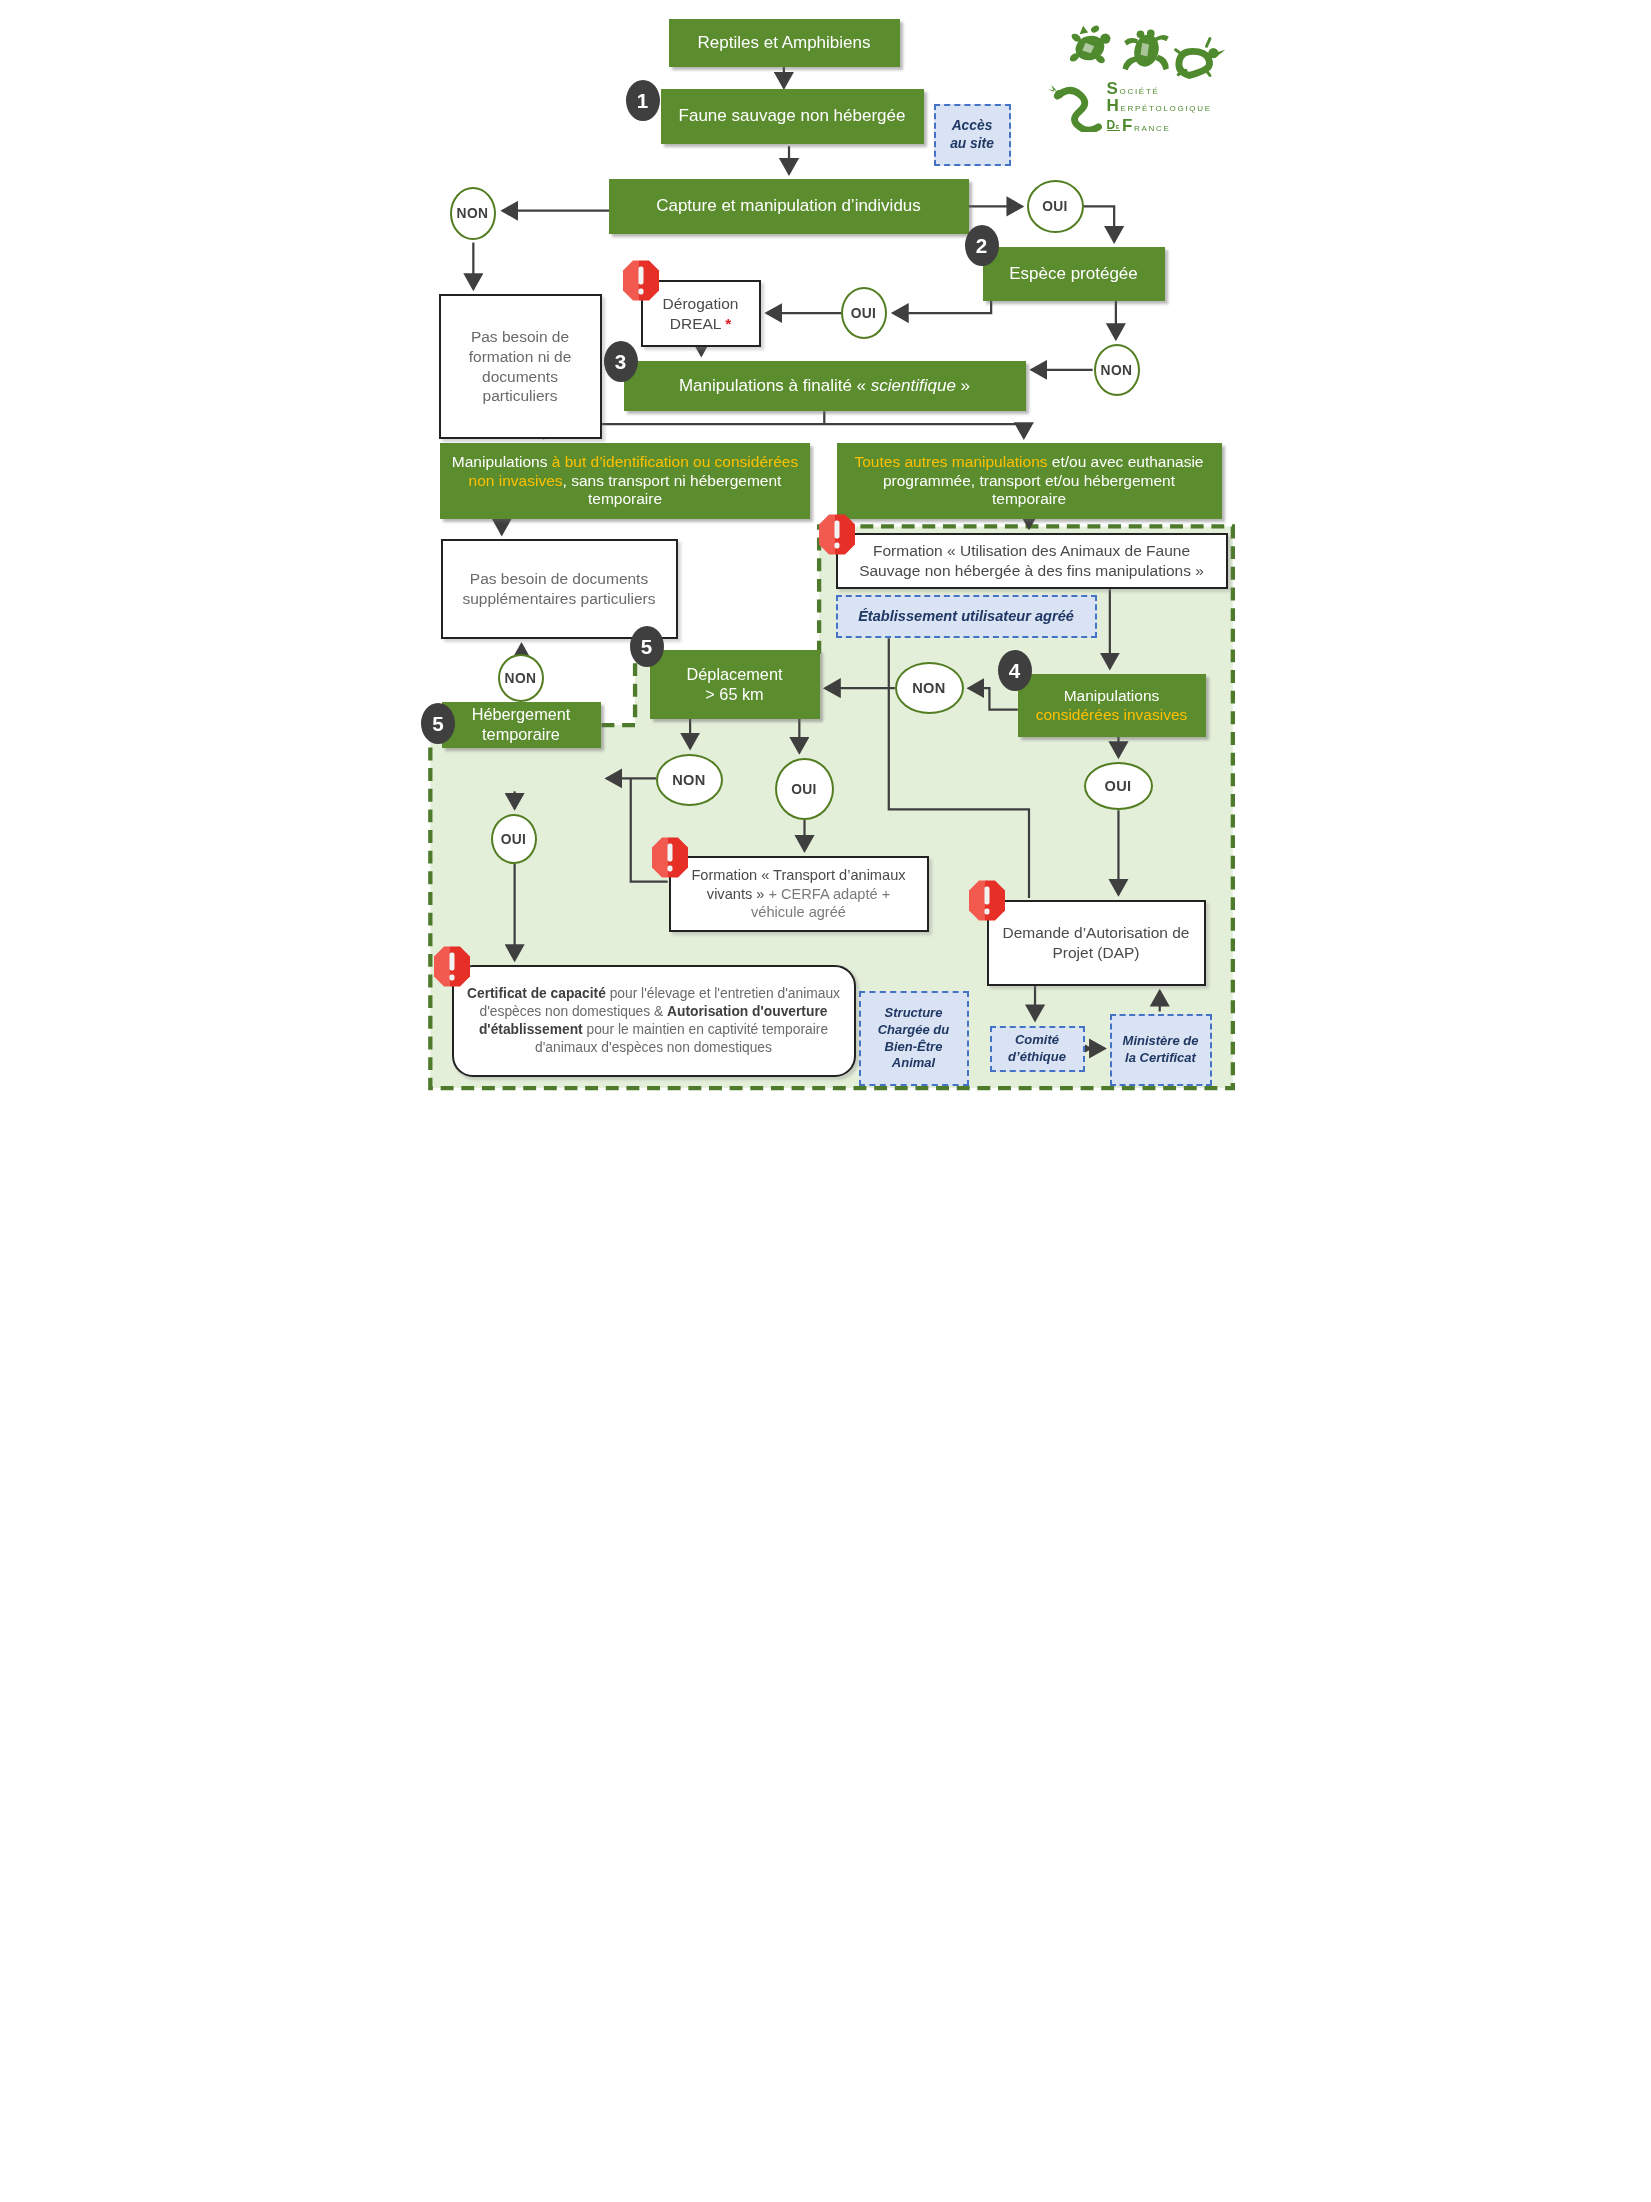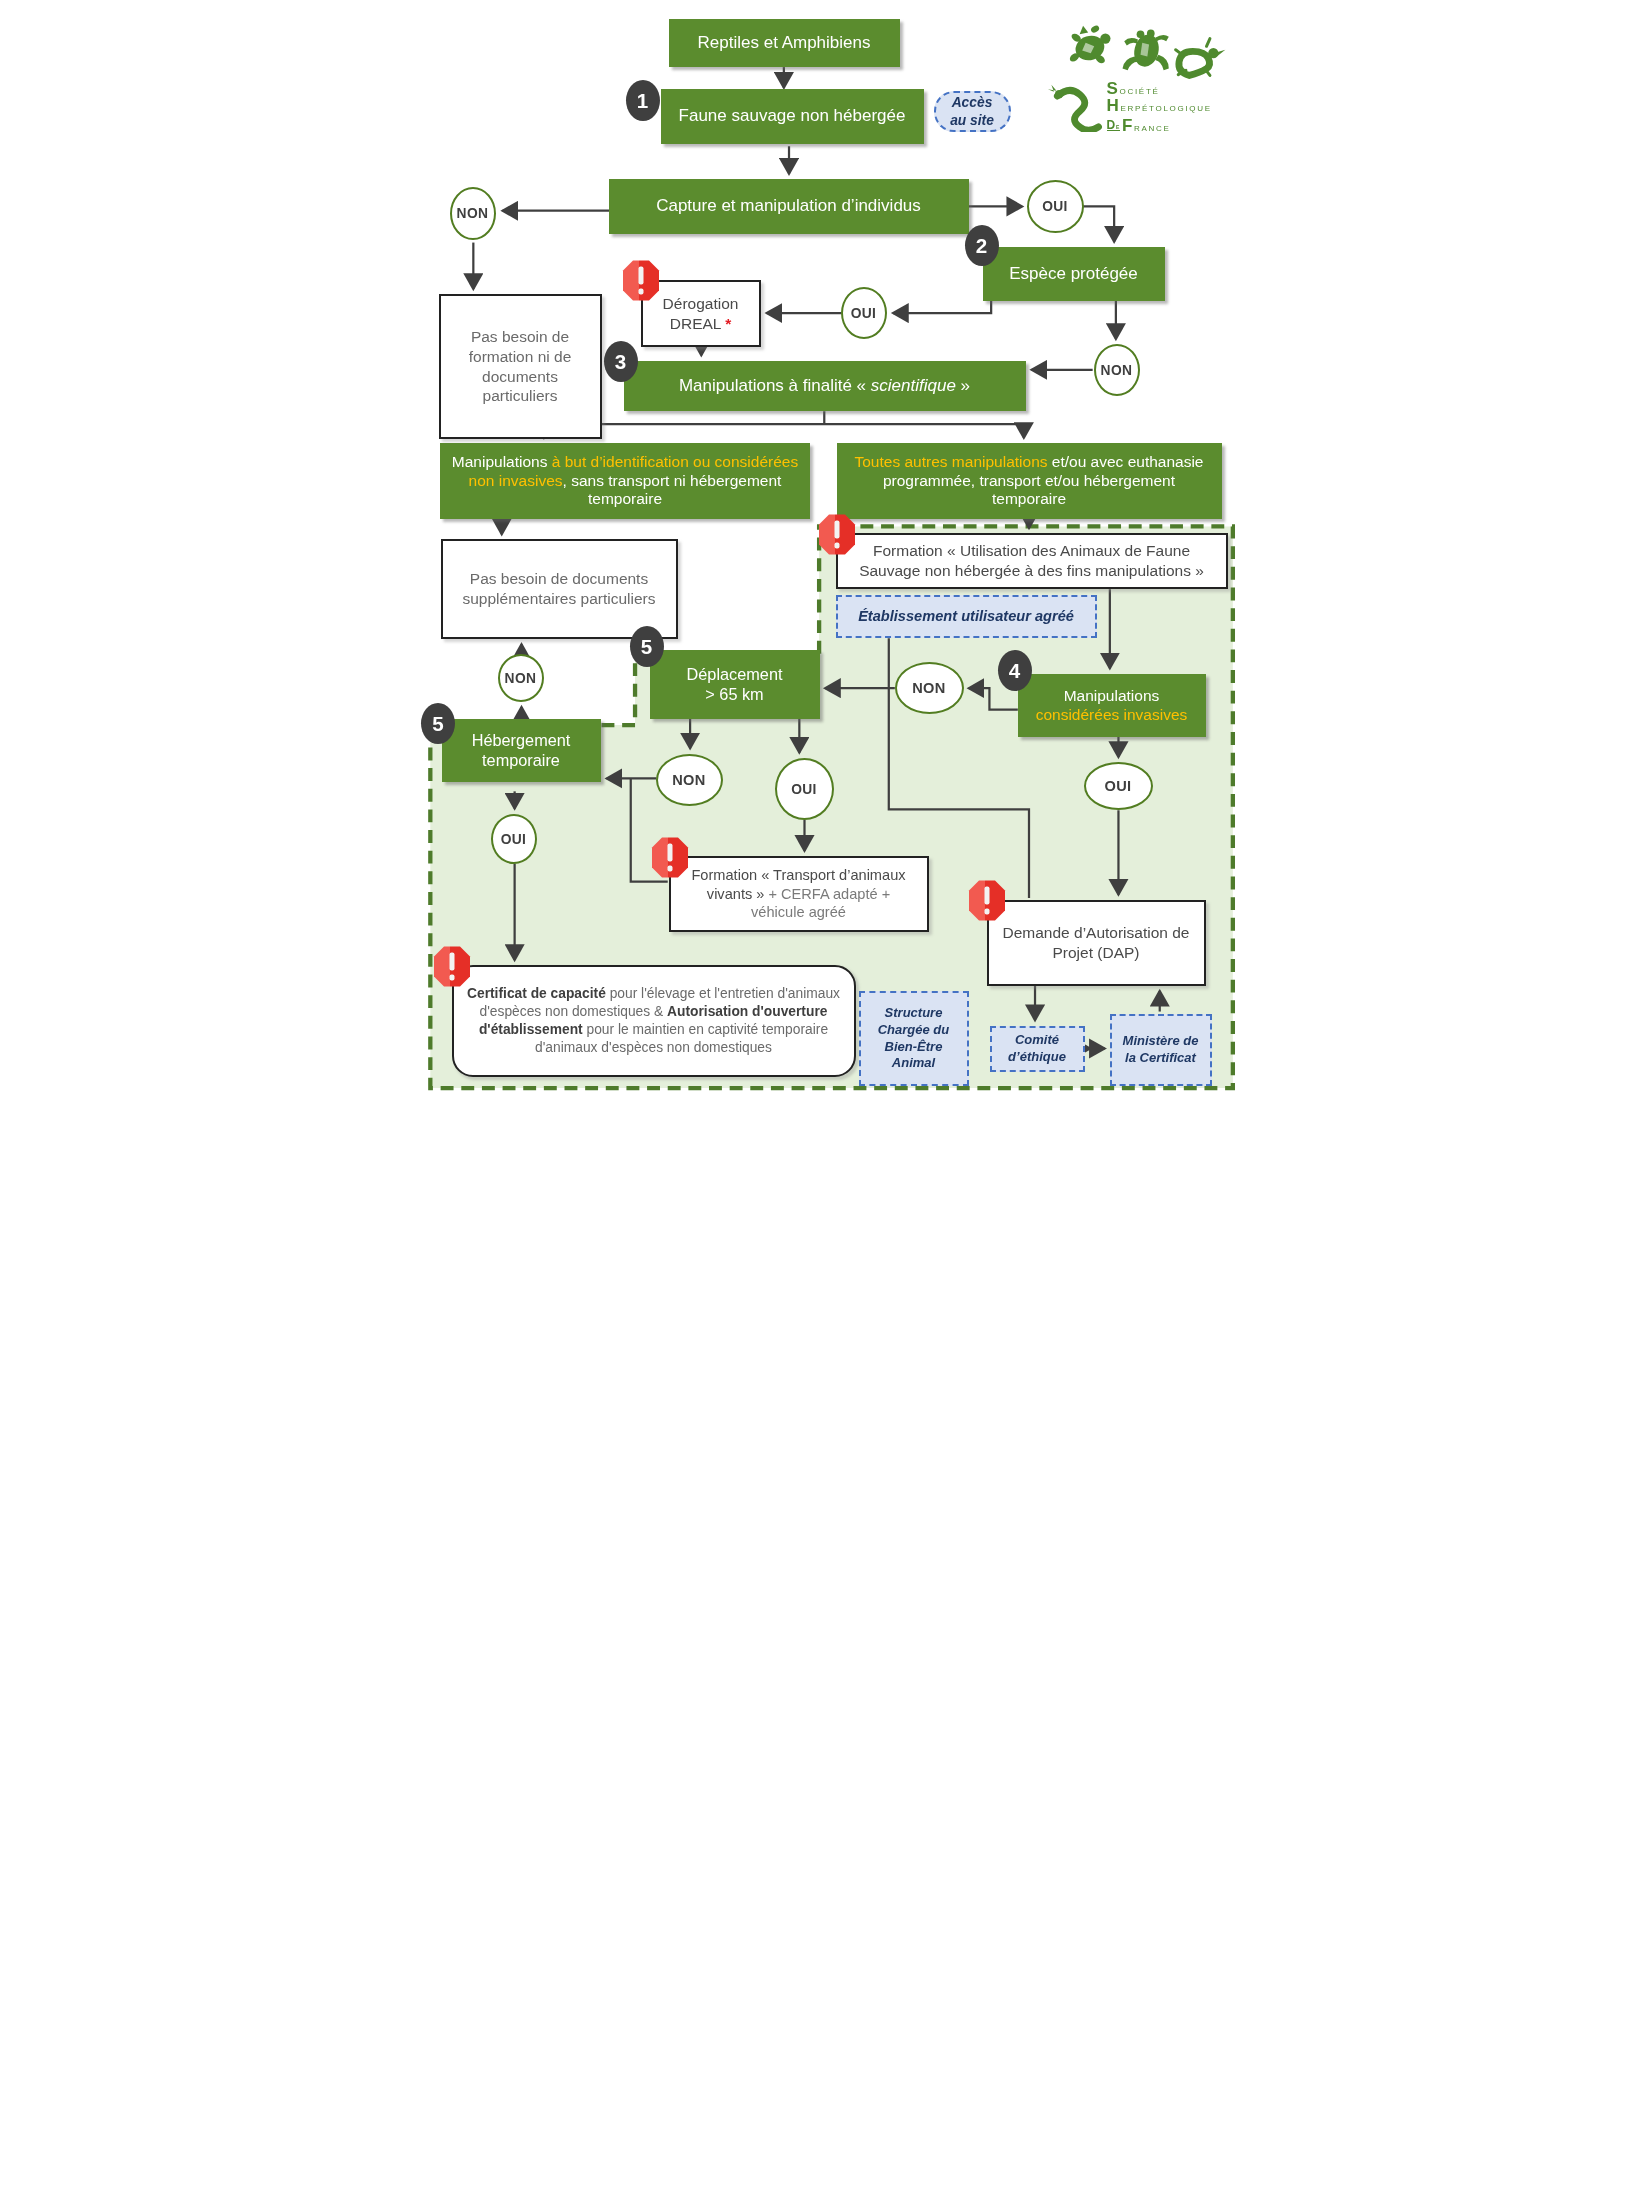--- a/index.html
+++ b/index.html
@@ -141,21 +141,21 @@
     <span><span class="orange">Toutes autres manipulations </span><span>et/ou avec euthanasie programmée, transport et/ou hébergement temporaire</span></span>
   </div>
 
   <div class="node gbox pre" style="left:237px;top:650px;width:170px;height:69px;font-size:16.3px;">Déplacement
 &gt; 65 km</div>
 
   <div class="node gbox" style="left:605px;top:674px;width:188px;height:63px;font-size:15.5px;line-height:1.2;">
     <span><span>Manipulations</span><br><span class="orange">considérées invasives</span></span>
   </div>
 
-  <div class="node gbox" style="left:29px;top:719px;width:159px;height:63px;font-size:16.3px;">Hébergement temporaire</div>
+  <div class="node gbox" style="left:29px;top:702px;width:159px;height:46px;font-size:16.3px;">Hébergement temporaire</div>
 
   <div class="node wbox" style="left:26px;top:294px;width:163px;height:145px;font-size:15.5px;">Pas besoin de formation ni de documents particuliers</div>
 
   <div class="node wbox" style="left:228px;top:280px;width:120px;height:67px;font-size:15.5px;color:#4a4a4a;">
     <span><span>Dérogation</span><br><span>DREAL</span> <span style="color:#e31b23;font-weight:bold;">*</span></span>
   </div>
 
   <div class="node wbox" style="left:28px;top:539px;width:237px;height:100px;font-size:15.5px;">Pas besoin de documents supplémentaires particuliers</div>
 
   <div class="node wbox" style="left:423px;top:533px;width:392px;height:56px;font-size:15.5px;color:#4a4a4a;">Formation « Utilisation des Animaux de Faune Sauvage non hébergée à des fins manipulations »</div>
@@ -163,21 +163,21 @@
   <div class="node wbox" style="left:256px;top:856px;width:260px;height:76px;font-size:14.6px;">
     <span><span class="mid">Formation « Transport d’animaux vivants »</span><span class="light"> + CERFA adapté + véhicule agréé</span></span>
   </div>
 
   <div class="node wbox" style="left:39px;top:965px;width:404px;height:112px;font-size:13.8px;line-height:1.3;border-radius:21px;">
     <span><span class="dark">Certificat de capacité</span><span> pour l'élevage et l'entretien d'animaux d'espèces non domestiques &amp; </span><span class="dark" style="font-weight:600;">Autorisation d'ouverture d'établissement</span><span> pour le maintien en captivité temporaire d'animaux d'espèces non domestiques</span></span>
   </div>
 
   <div class="node wbox" style="left:574px;top:900px;width:219px;height:86px;font-size:15.5px;color:#4a4a4a;">Demande d’Autorisation de Projet (DAP)</div>
 
-  <div class="node bbox pre" style="left:521px;top:91px;width:77px;height:41px;font-size:13.8px;border-radius:20px;">Accès
+  <div class="node bbox pre" style="left:521px;top:104px;width:77px;height:62px;font-size:13.8px;">Accès
 au site</div>
   <div class="node bbox" style="left:423px;top:595px;width:261px;height:43px;font-size:14.6px;">Établissement utilisateur agréé</div>
   <div class="node bbox" style="left:446px;top:991px;width:110px;height:95px;font-size:13px;">Structure Chargée du Bien-Être Animal</div>
   <div class="node bbox" style="left:577px;top:1026px;width:95px;height:46px;font-size:13px;">Comité d’éthique</div>
   <div class="node bbox" style="left:697px;top:1014px;width:102px;height:72px;font-size:13px;">Ministère de la Certificat</div>
 
   <div class="node oval" style="left:37px;top:187px;width:46px;height:53px;">NON</div>
   <div class="node oval" style="left:614px;top:180px;width:57px;height:53px;">OUI</div>
   <div class="node oval" style="left:428px;top:287px;width:46px;height:52px;">OUI</div>
   <div class="node oval" style="left:681px;top:344px;width:46px;height:52px;">NON</div>

